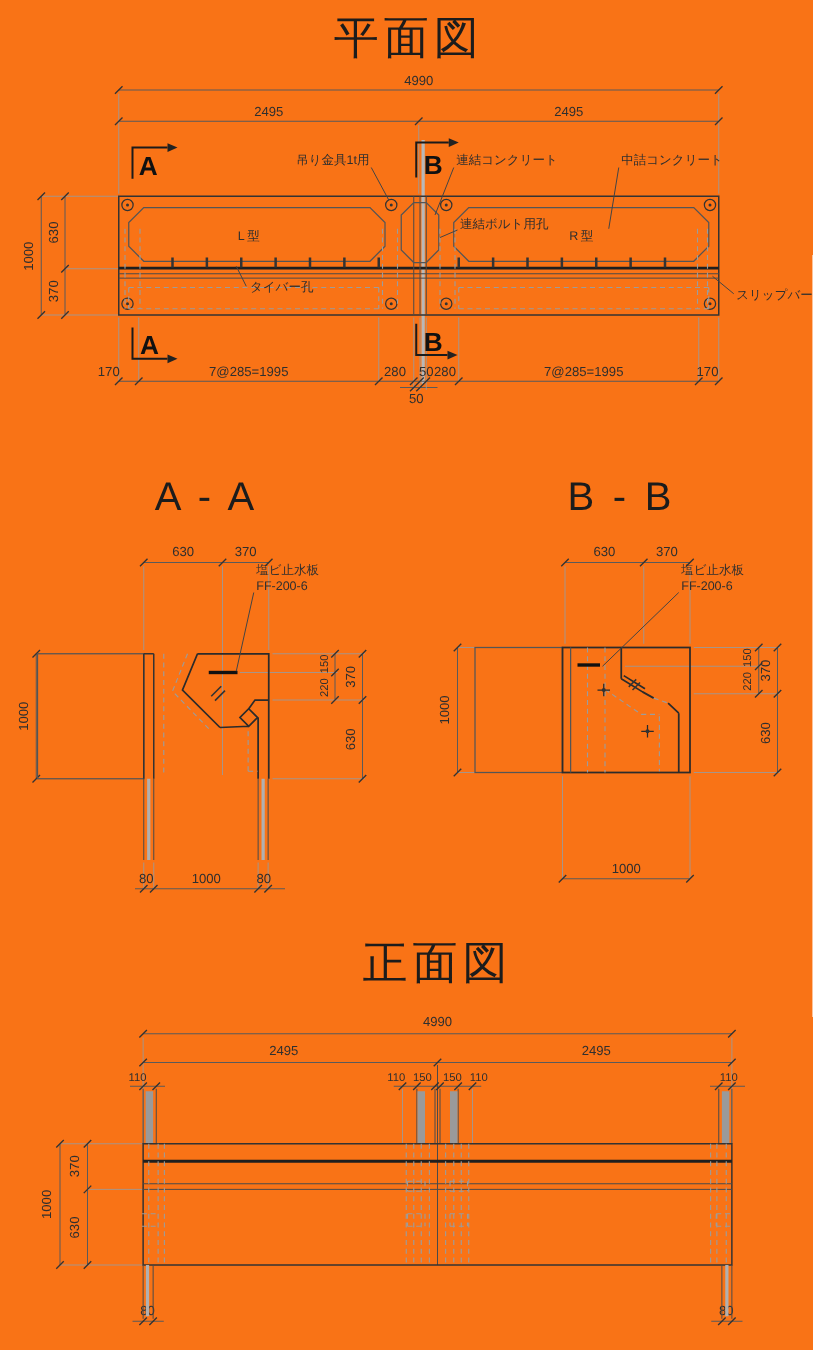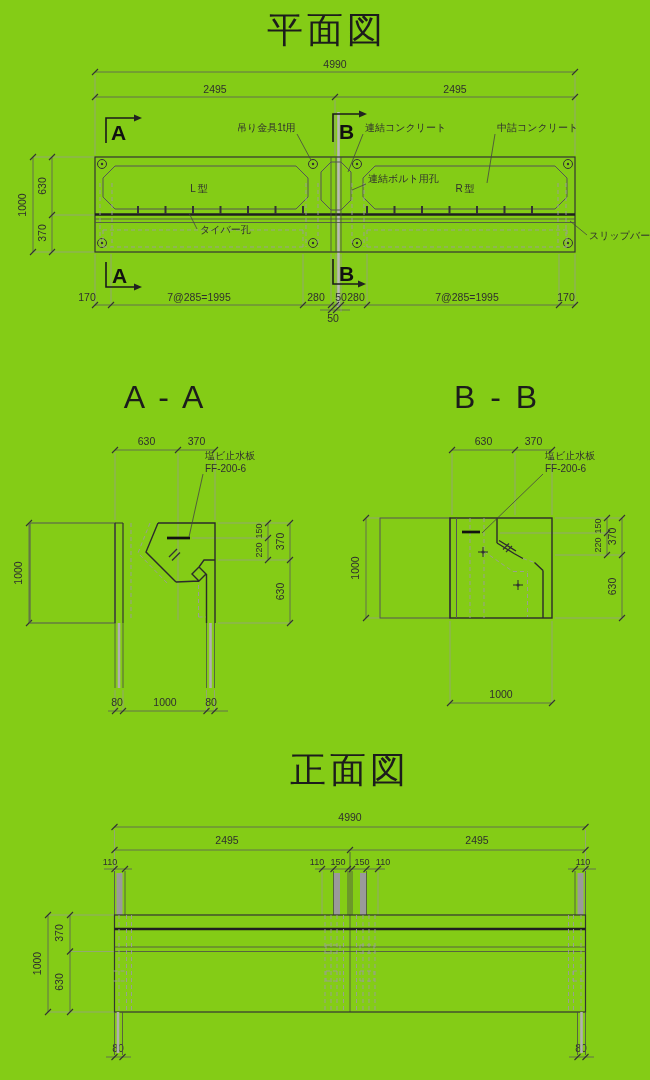--- a/index.html
+++ b/index.html
@@ -1,16 +1,16 @@
 <!DOCTYPE html>
 <html><head>
 <meta charset="utf-8">
 <style>
   html,body{margin:0;padding:0;background:#ffffff;}
-  .page{position:relative;width:650px;height:1080px;background:#84cc16;overflow:hidden;
+  .page{position:relative;width:650px;height:1080px;background:#f97316;overflow:hidden;
         font-family:"Liberation Sans",sans-serif;}
   svg{display:block}
   text{fill:#2f2f2f;font-family:"Liberation Sans",sans-serif;}
   .t-title{font-size:36px;letter-spacing:4px;fill:#1c1c1c;}
   .t-sec{font-size:32px;letter-spacing:3px;fill:#1c1c1c;}
   .t-dim{font-size:10.5px;}
   .t-dim-s{font-size:9px;}
   .t-lbl{font-size:10px;}
   .t-mark{font-size:21px;font-weight:600;fill:#111;}
   .ln{stroke:#333;stroke-width:1.2;fill:none;}

